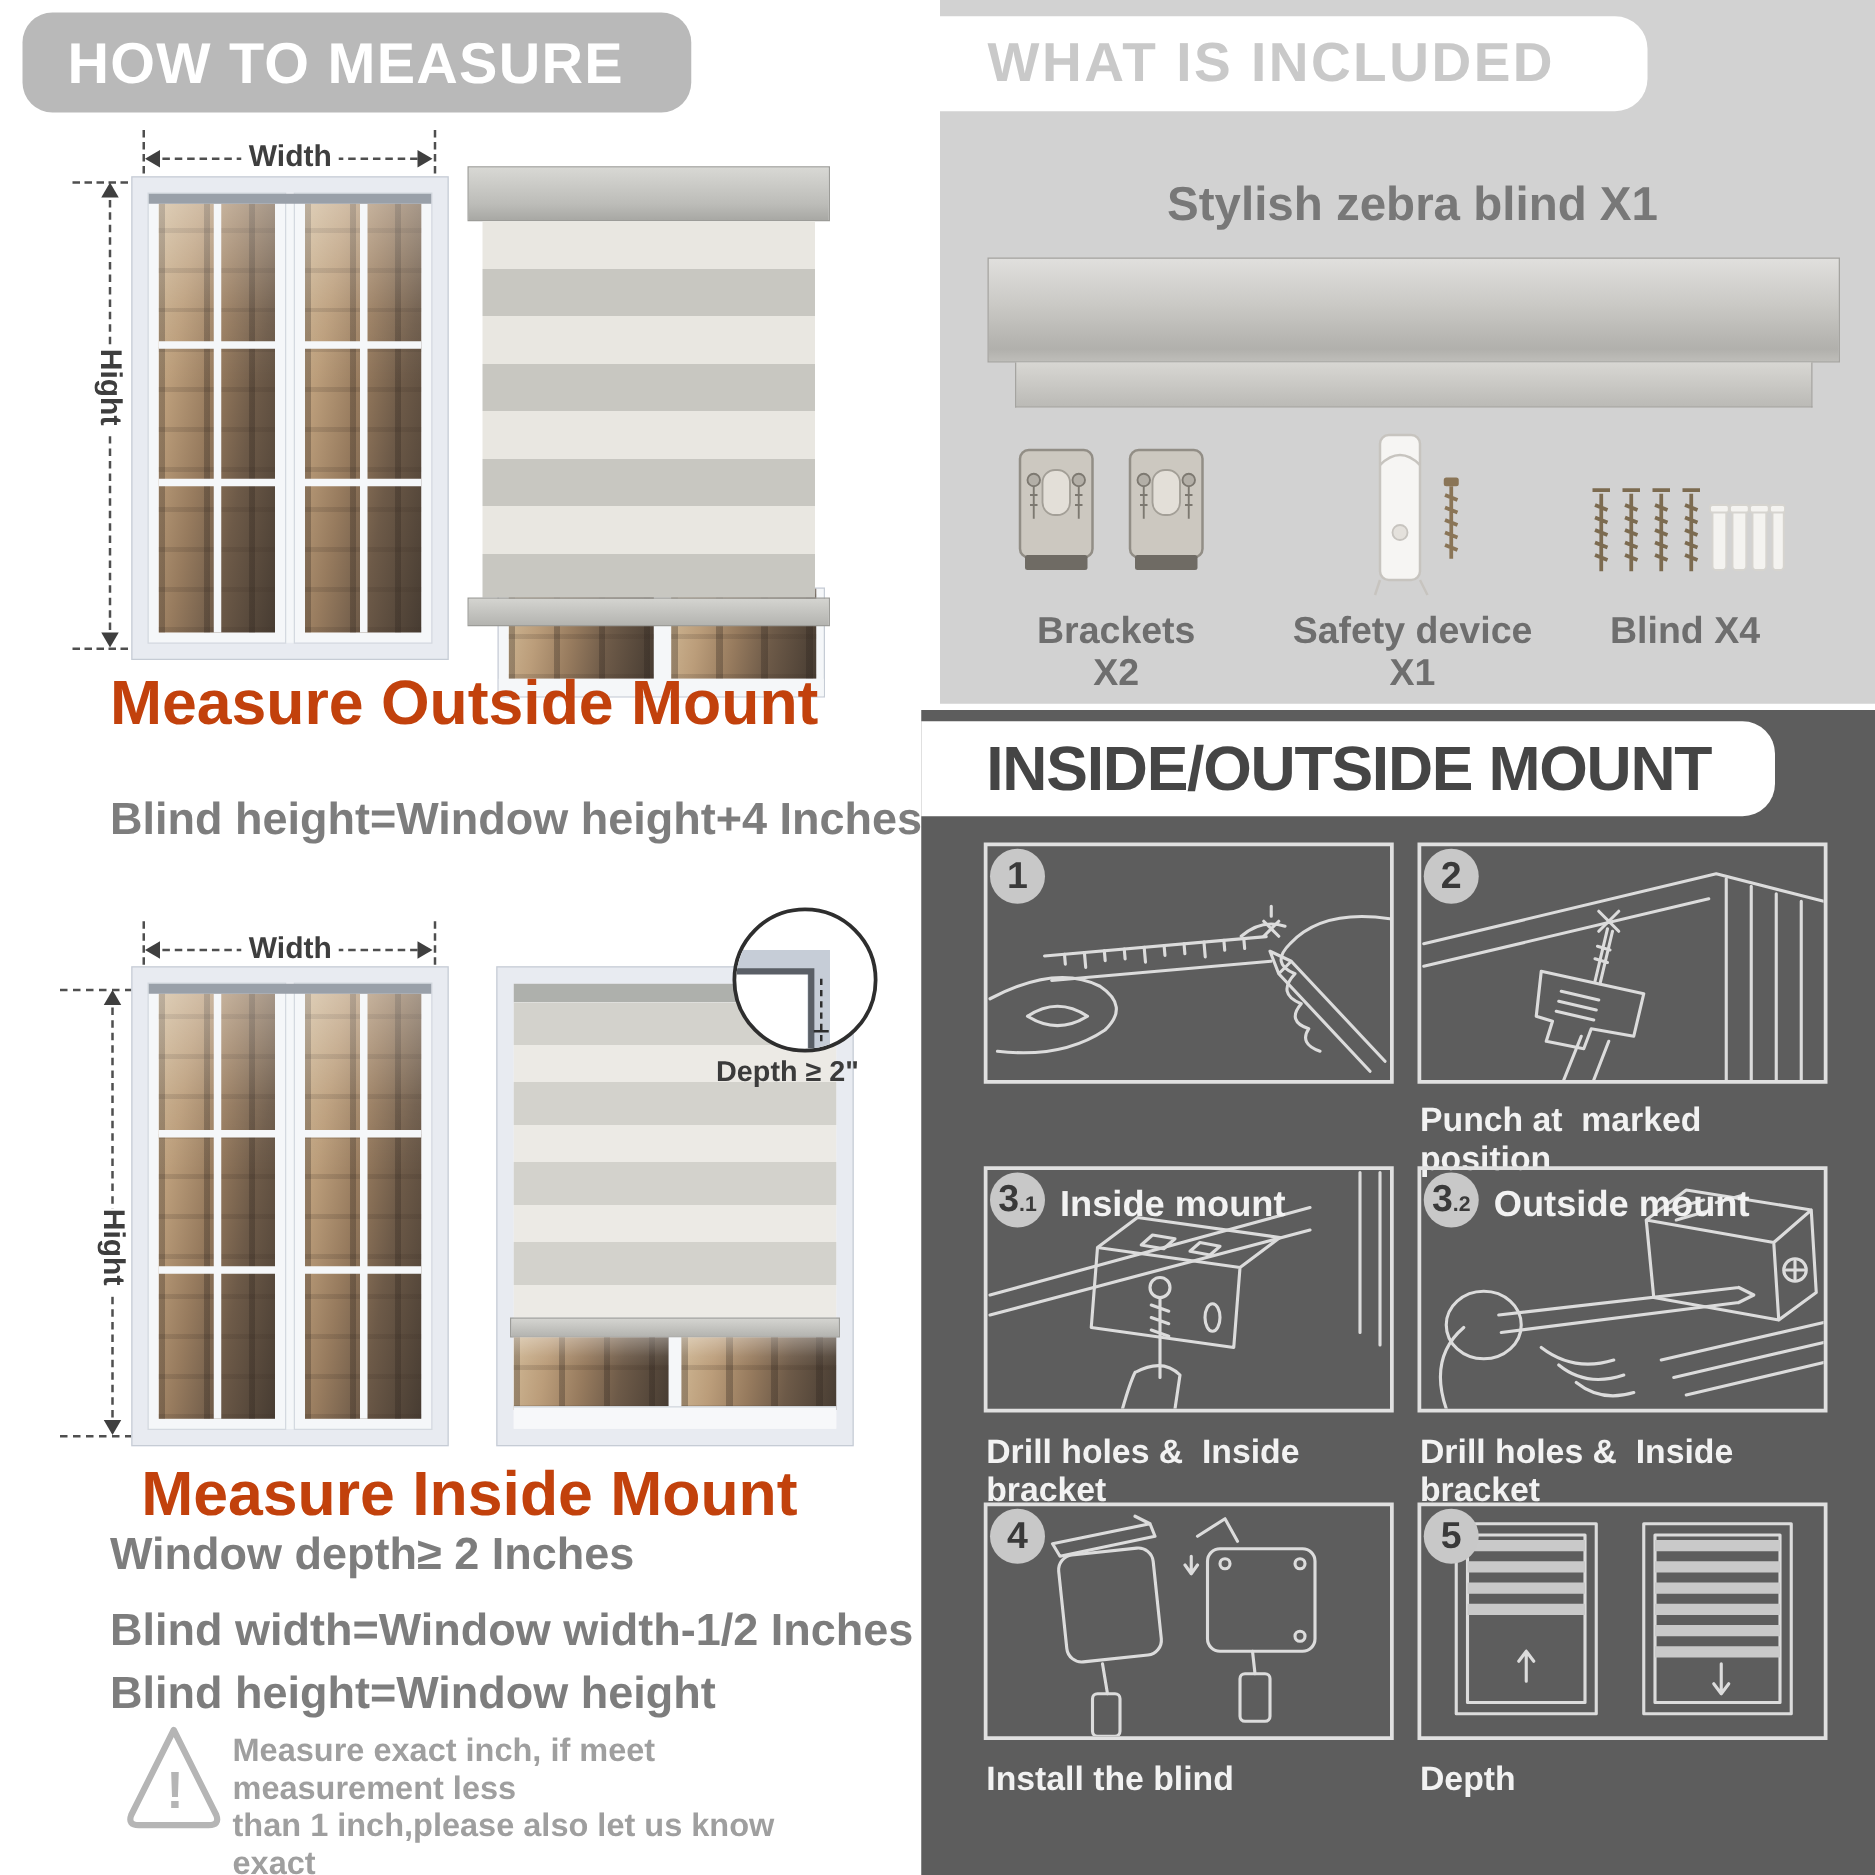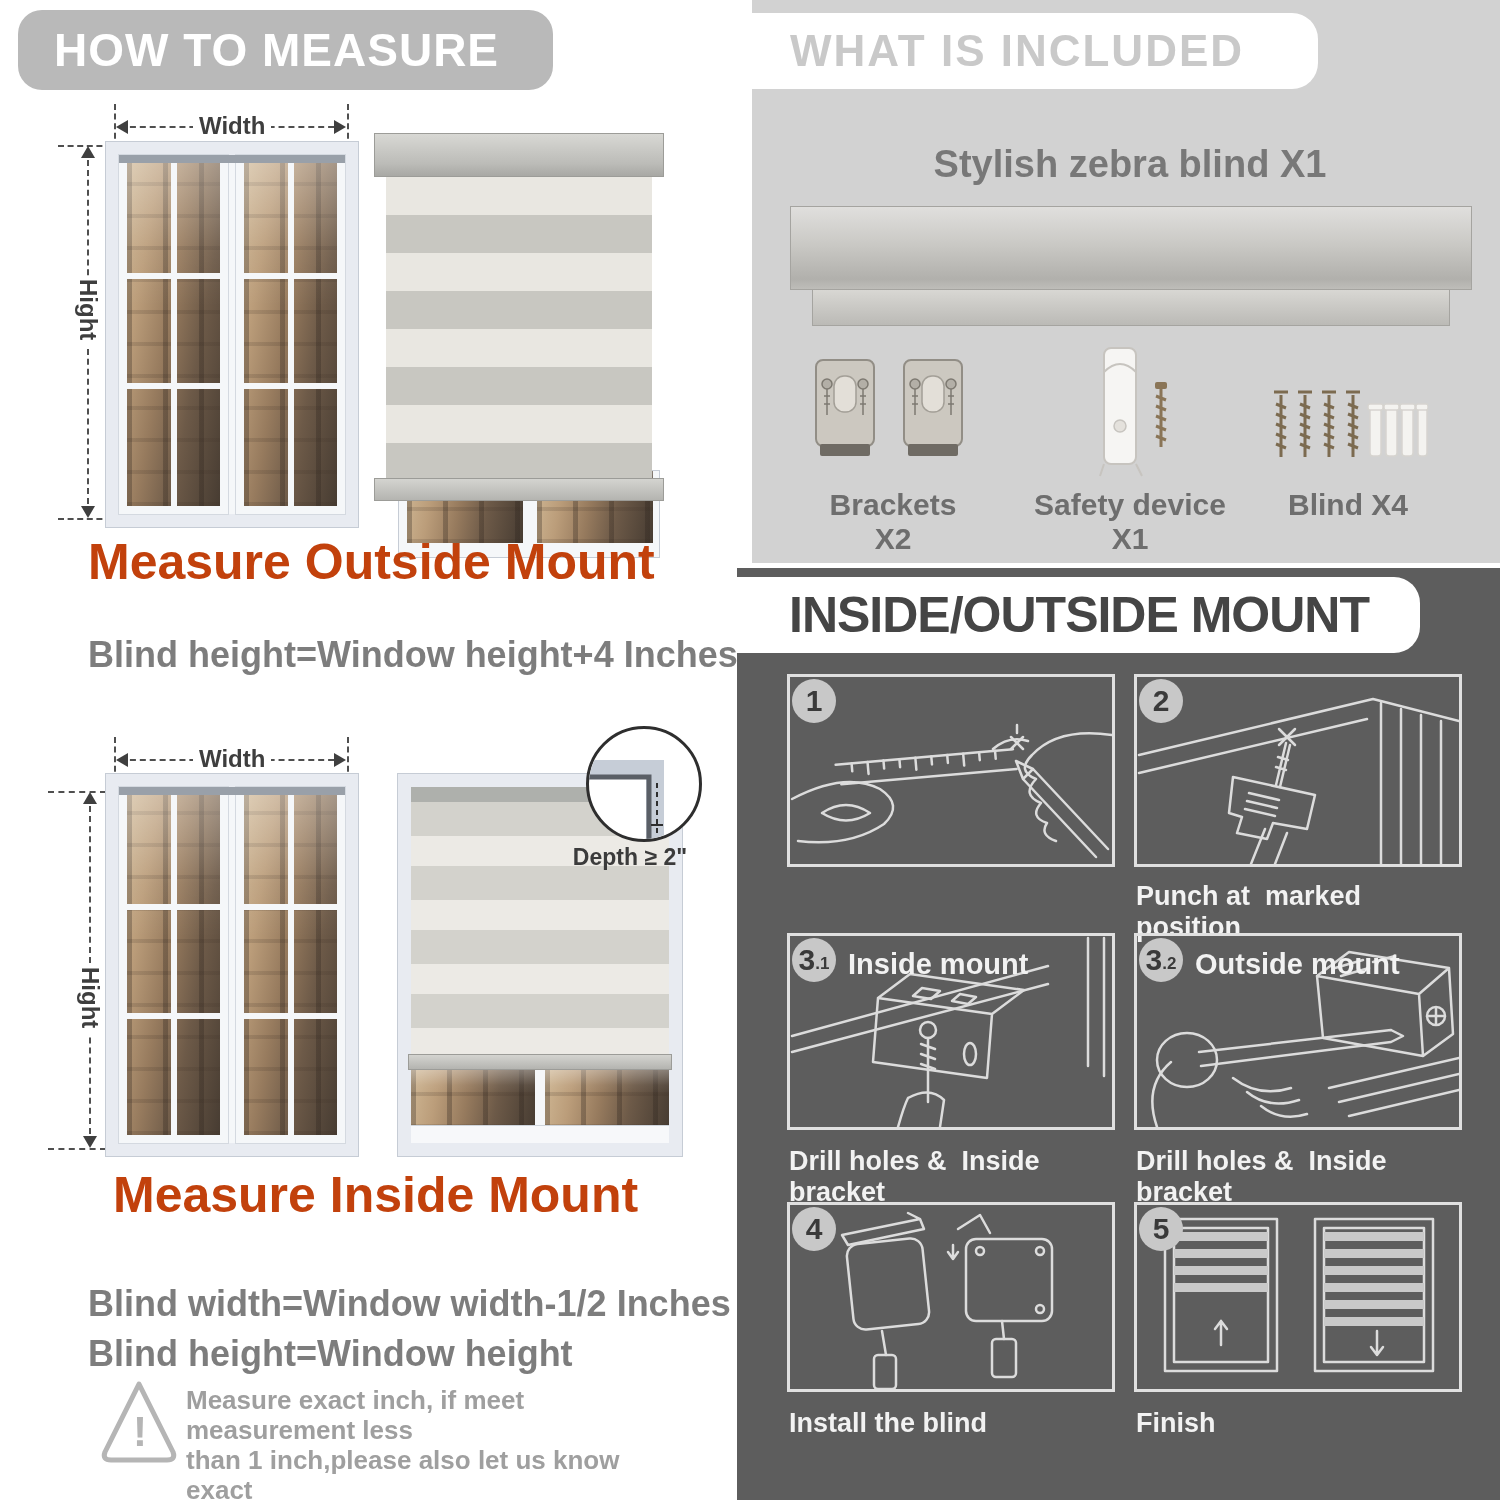--- a/index.html
+++ b/index.html
@@ -176,20 +176,21 @@
     <svg width="110" height="110" viewBox="0 0 110 110">
       <path d="M0,40 L66,40 L66,110" stroke="#c6cdd7" stroke-width="18" fill="none"></path>
       <path d="M0,48 L60,48 L60,110" stroke="#5a5f66" stroke-width="5" fill="none"></path>
       <path d="M68,54 L68,108" stroke="#2e2e2e" stroke-width="2" stroke-dasharray="5 4" fill="none"></path>
       <path d="M62,96 L74,96" stroke="#2e2e2e" stroke-width="2" fill="none"></path>
     </svg>
   </div>
   <div class="abs depth-label" style="left:560px;top:844px;width:140px;">Depth ≥ 2"</div>
 
   <div class="abs m-title" style="left:88px;top:1166px;margin-left:25px;">Measure Inside Mount</div>
+  <div class="abs m-line" style="left:88px;top:1222px;">Window depth≥ 2 Inches</div>
   <div class="abs m-line" style="left:88px;top:1283px;">Blind width=Window width-1/2 Inches</div>
   <div class="abs m-line" style="left:88px;top:1333px;">Blind height=Window height</div>
 
   <svg class="abs" style="left:100px;top:1378px;" width="78" height="88" viewBox="0 0 78 88">
     <path d="M39,6 L73,74 Q76,82 67,82 L11,82 Q2,82 5,74 Z" fill="none" stroke="#b5b5b5" stroke-width="5" stroke-linejoin="round"></path>
   </svg>
   <div class="abs" style="left:133px;top:1408px;font-size:42px;font-weight:700;color:#b5b5b5;">!</div>
   <div class="abs warn-text" style="left:186px;top:1385px;width:480px;">
     <div>Measure exact inch, if meet measurement less</div>
     <div>than 1 inch,please also let us know exact</div>
@@ -373,15 +374,15 @@
         <rect x="187" y="27" width="100" height="9"></rect>
           <rect x="187" y="44" width="100" height="9"></rect>
         <rect x="187" y="61" width="100" height="9"></rect>
           <rect x="187" y="78" width="100" height="9"></rect>
         <rect x="187" y="95" width="100" height="9"></rect>
           <rect x="187" y="112" width="100" height="9"></rect>
       </g>
       <path d="M240,126 v24 m0,0 l-6,-8 m6,8 l6,-8"></path>
     </svg>
   </div>
-  <div class="abs caption" style="left:1136px;top:1408px;width:330px;">Finish</div>
+  <div class="abs caption" style="left:1136px;top:1408px;width:330px;">Depth</div>
 
 </div>
 
 </body></html>

